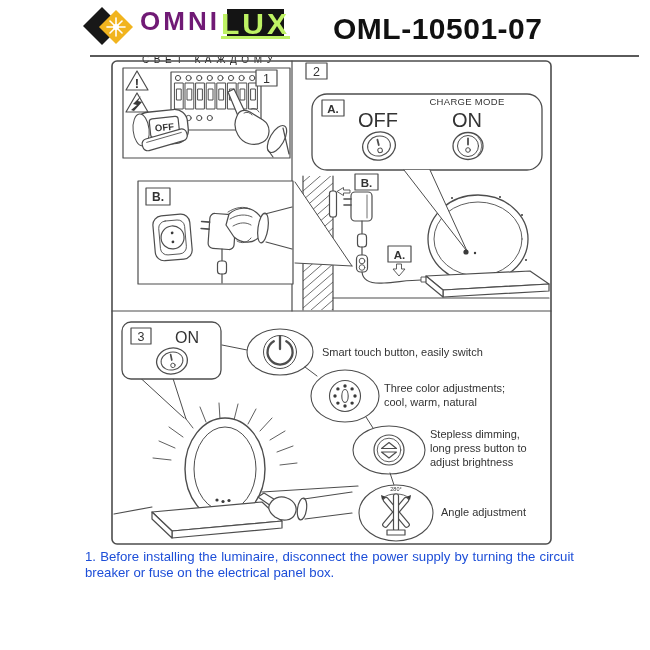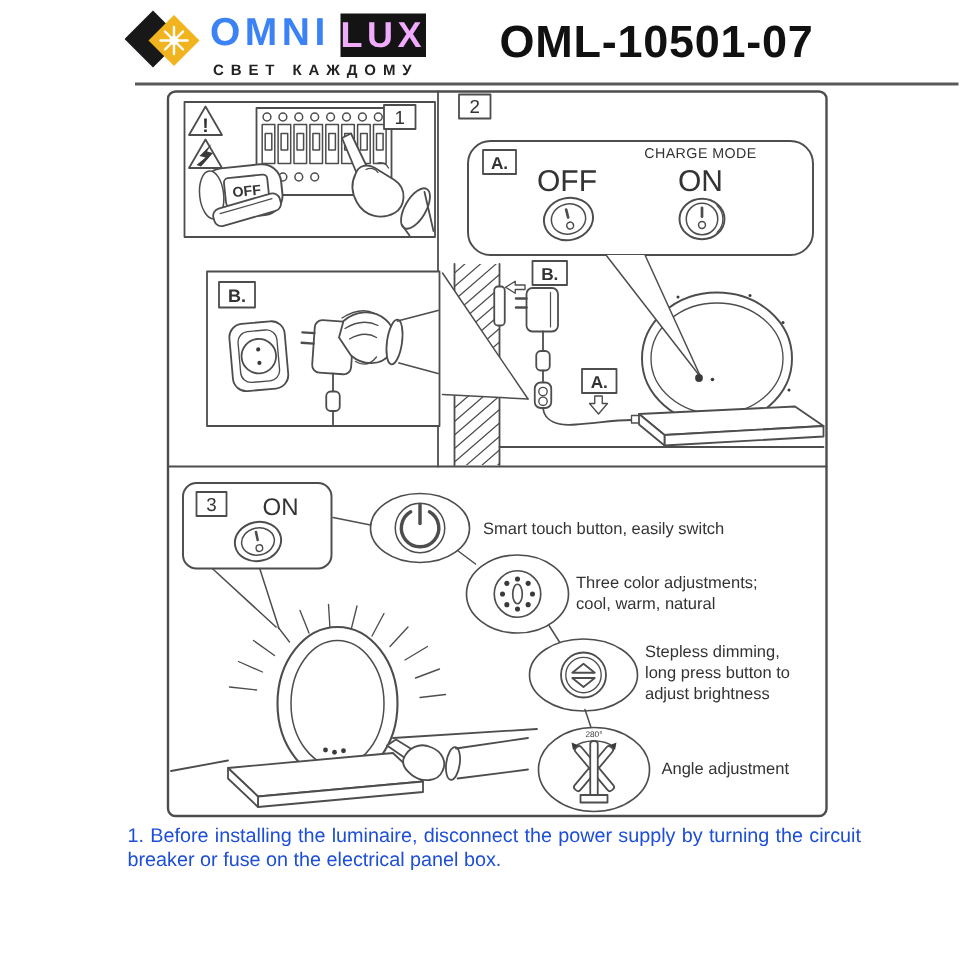--- a/index.html
+++ b/index.html
@@ -3,30 +3,30 @@
 <meta charset="utf-8">
 <style>
   html,body{margin:0;padding:0;}
   body{
     width:650px;height:650px;position:relative;background:#ffffff;
     font-family:"Liberation Sans", sans-serif;overflow:hidden;
   }
   .abs{position:absolute;}
   
   .brand-primary{
-    left:140px;top:6px;font-size:26px;font-weight:bold;color:#3b82f6;
+    left:140px;top:6px;font-size:26px;font-weight:bold;color:#701a75;
     letter-spacing:3px;
   }
   .lux-box{
     left:227px;top:9px;width:57px;height:29px;background:#141414;
     display:flex;align-items:center;justify-content:center;
   }
-  .lux-box span{font-size:24px;font-weight:bold;letter-spacing:3px;color:#f0abfc;}
+  .lux-box span{font-size:30px;font-weight:bold;letter-spacing:3px;color:#bef264;text-decoration:underline;}
   .brand-tagline{
-    left:142px;top:42px;font-size:10px;font-weight:700;color:#222;
+    left:142px;top:54px;font-size:10px;font-weight:400;color:#222;
     letter-spacing:4.6px;white-space:nowrap;
   }
   .model{
     left:333px;top:12px;font-size:30px;font-weight:bold;color:#111;
     letter-spacing:0.5px;white-space:nowrap;text-align:right;
   }
   .header-rule{left:90px;top:55px;width:549px;height:2px;background:#5a5a5a;}
   
   .footer{
     left:85px;top:549px;width:489px;color:#1d4ed8;

